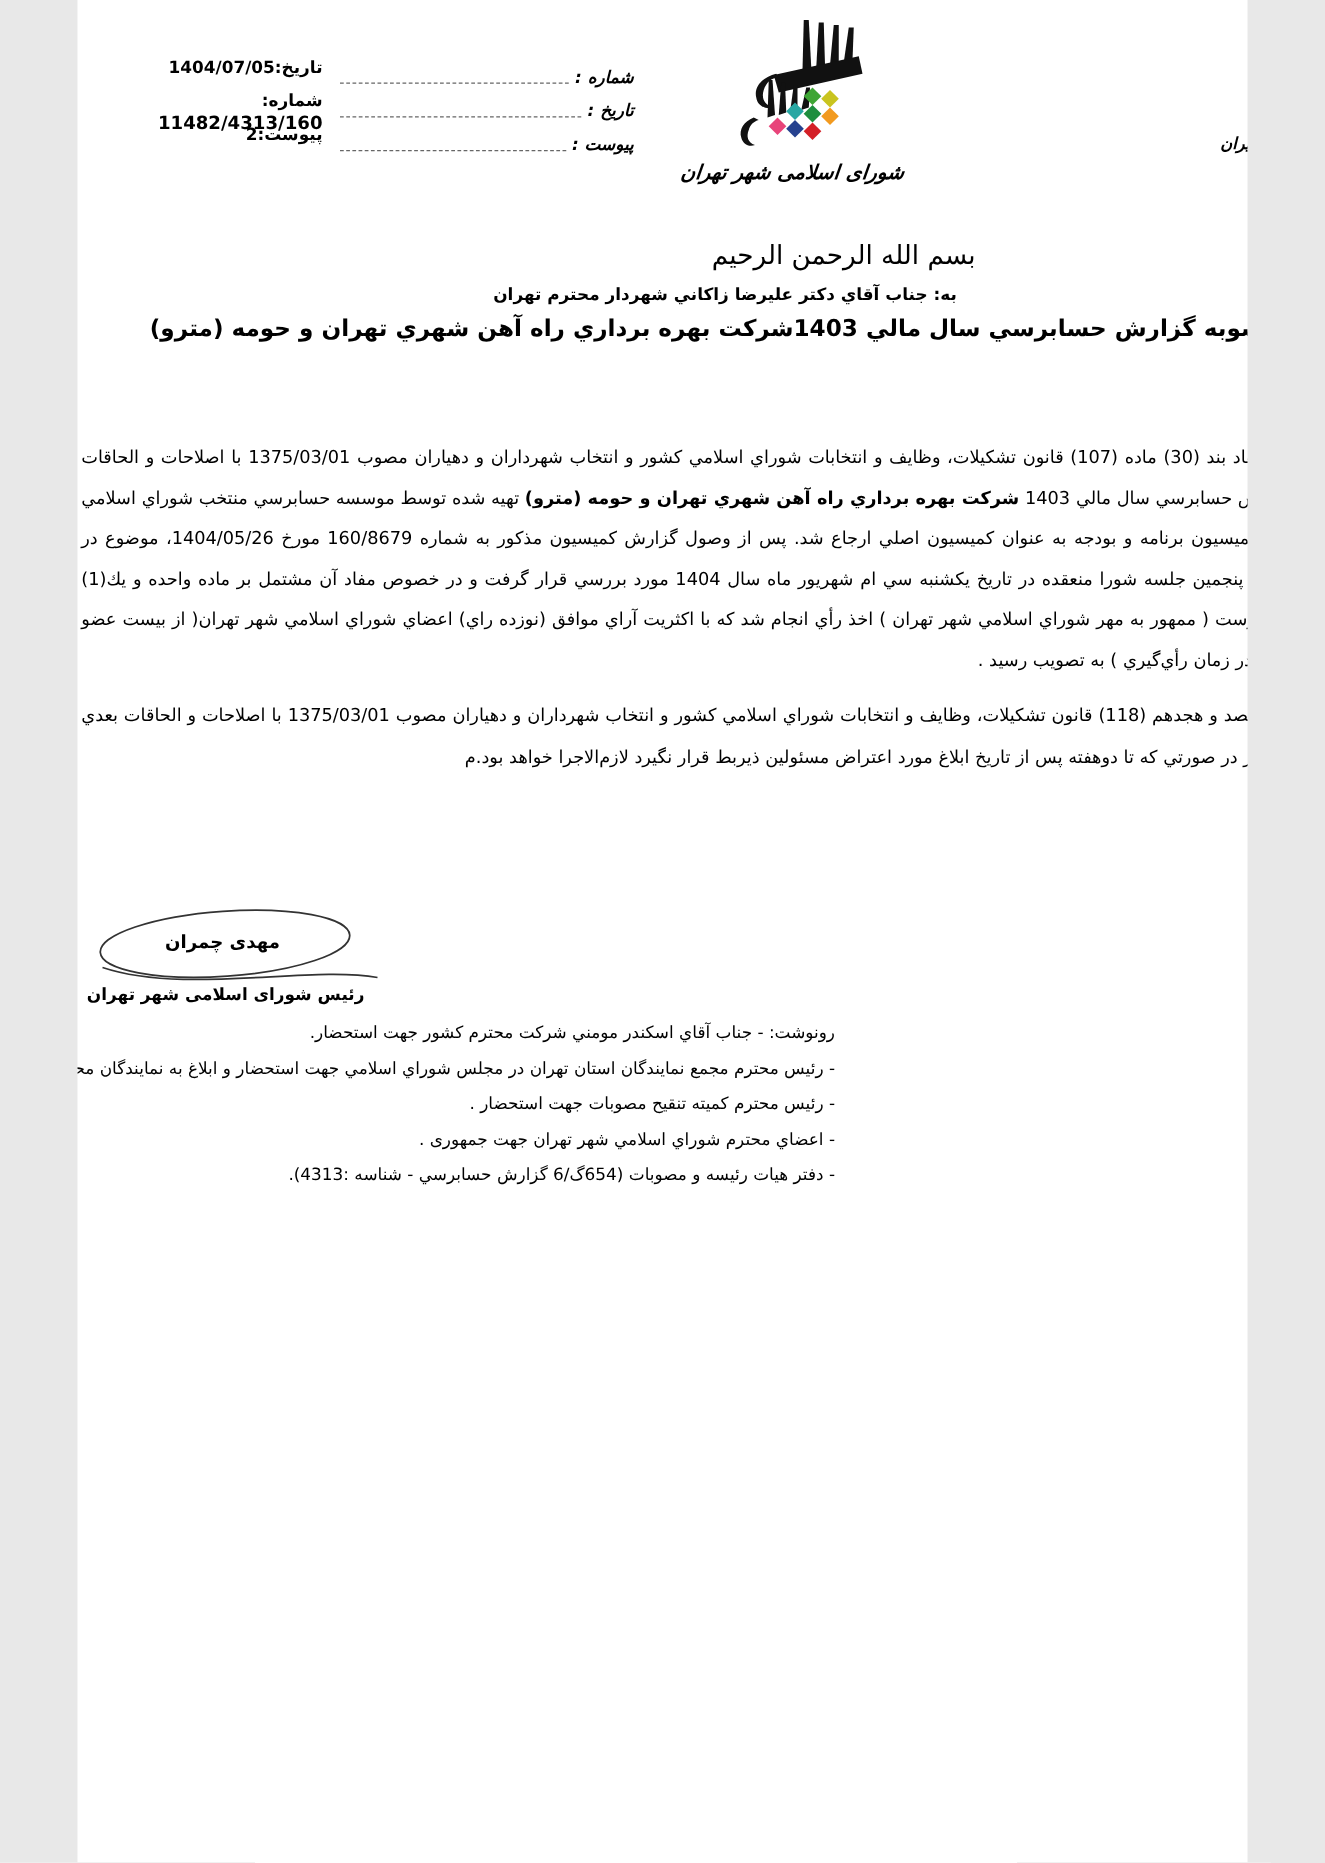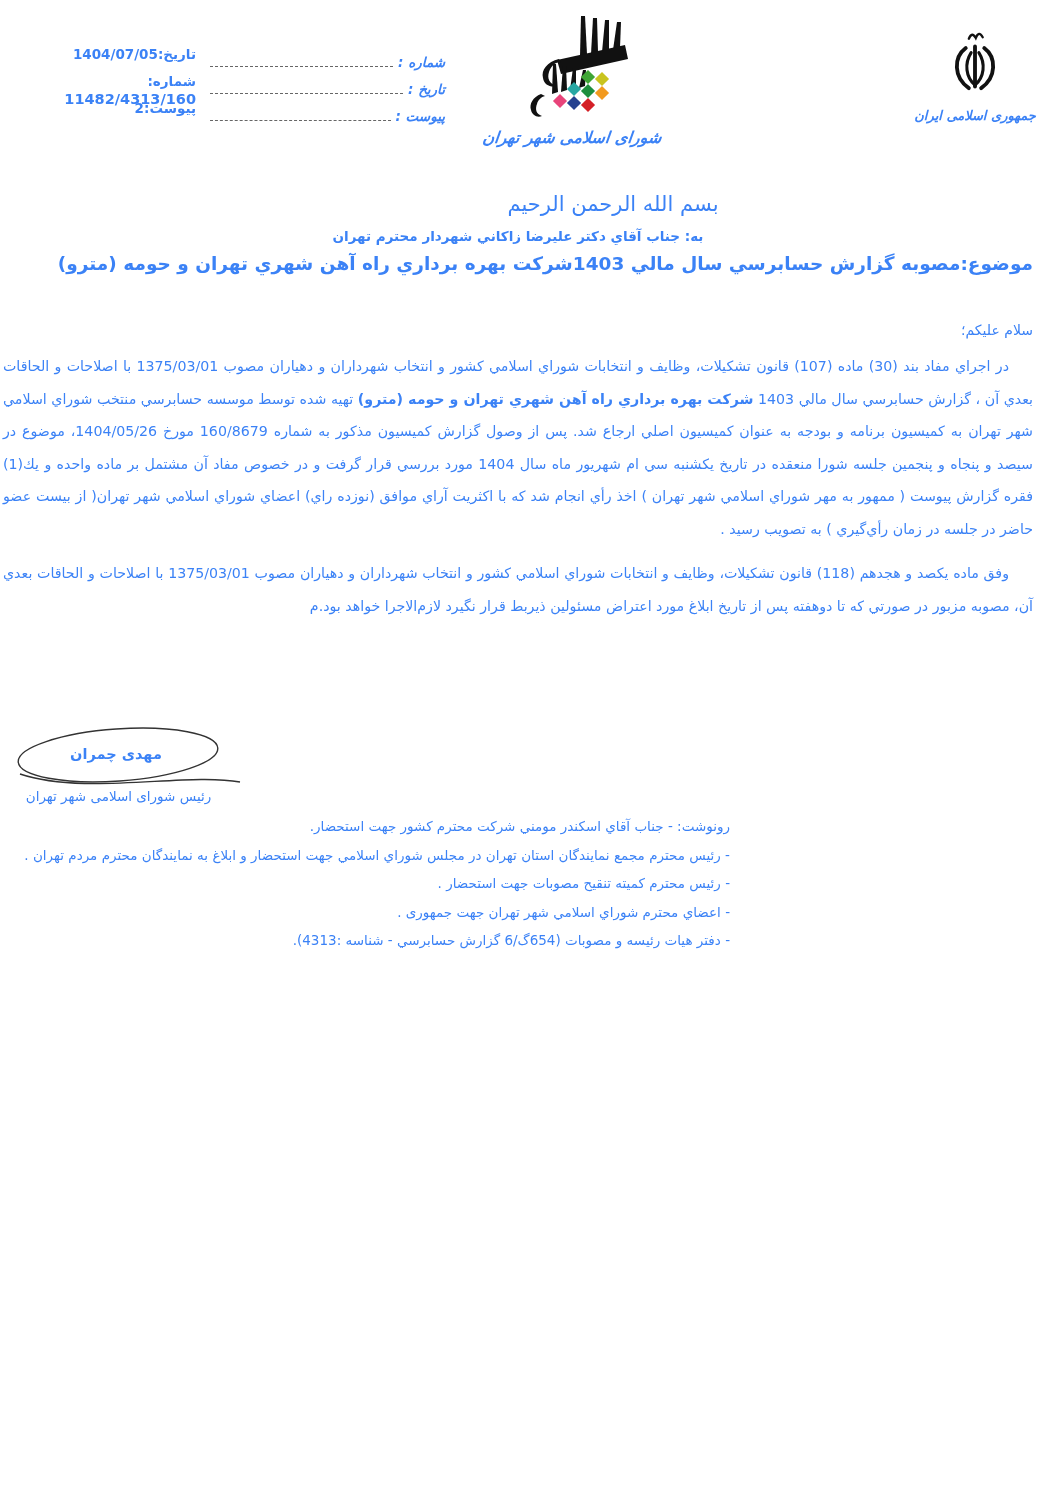--- a/index.html
+++ b/index.html
@@ -1,19 +1,19 @@
 <!DOCTYPE html>
 <html lang="fa"><head>
 <meta charset="utf-8">
 <style>
   html,body{margin:0;padding:0;background:#e8e8e8;}
   .page{
-    position:relative; width:1060px; height:1490px; margin:0 auto;
+    position:relative; width:936px; height:1490px; margin:0 auto;
     background:#ffffff; overflow:hidden;
-    font-family:"DejaVu Sans", sans-serif; color:#3b82f6;
+    font-family:"DejaVu Sans", sans-serif; color:#000000;
   }
   
   .hdr-left{
     position:absolute; top:46px; left:26px; width:170px;
     direction:rtl; text-align:right; font-weight:bold;
     font-size:13.5px; line-height:1.3;
   }
   .hdr-left .num{font-size:14.5px; white-space:nowrap;}
   .hdr-left .att{margin-top:-9px; white-space:nowrap;}
   .hdr-left .row2{margin-top:9px;}
@@ -43,21 +43,21 @@
   .para{
     margin:12px 0 0 0; font-size:14.2px; line-height:32.5px;
     text-align:justify; text-indent:24px;
   }
   .para b{font-weight:bold;}
   .ref-wrap{direction:rtl; text-align:right; padding-left:77px; line-height:34px; font-size:14.5px;}
   
   .signature{position:absolute; top:722px; left:6px; width:240px; text-align:center;}
   .sig-svg{position:absolute; top:0; left:0;}
   .sig-name{position:absolute; top:24px; left:0; width:220px; font-weight:bold; font-size:14.5px; direction:rtl;}
-  .sig-title{position:absolute; top:66px; left:0; width:225px; font-weight:normal; font-size:13.5px; direction:rtl;}
+  .sig-title{position:absolute; top:66px; left:0; width:225px; font-weight:bold; font-size:13.5px; direction:rtl;}
   
   .cc{
     position:absolute; top:812px; right:330px; direction:rtl; text-align:right;
     font-size:13.5px; line-height:28.5px; white-space:nowrap;
   }
 </style>
 </head>
 <body>
 
 <div class="page">

